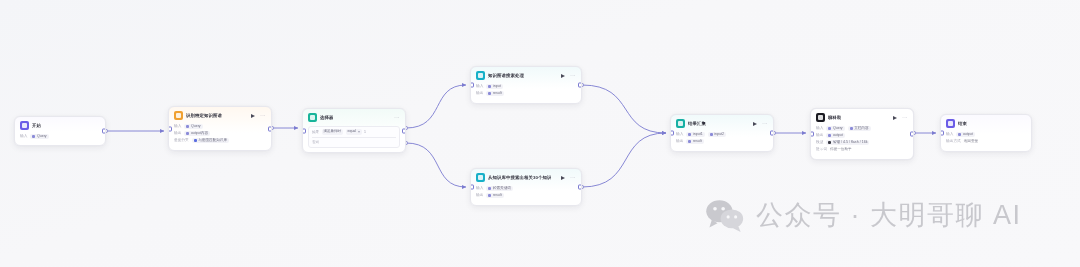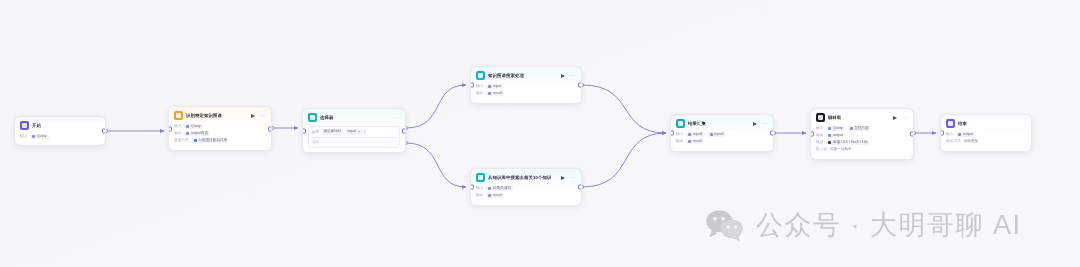--- a/index.html
+++ b/index.html
@@ -212,21 +212,21 @@
     top: 50%;
     transform: translateY(-50%);
   }
   .port.in  { left: -2px; }
   .port.out { right: -2px; }
 
   
   #watermark {
     position: absolute;
     left: 705px;
-    top: 208px;
+    top: 198px;
     display: flex;
     align-items: center;
     gap: 11px;
     user-select: none;
   }
   #wm-logo { width: 40px; height: 34px; display: block; }
   #wm-text {
     font-size: 27px;
     line-height: 34px;
     color: #c8c8cd;

